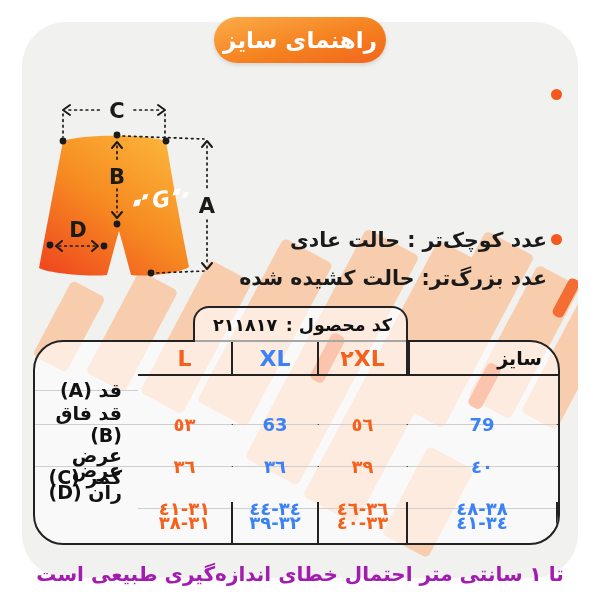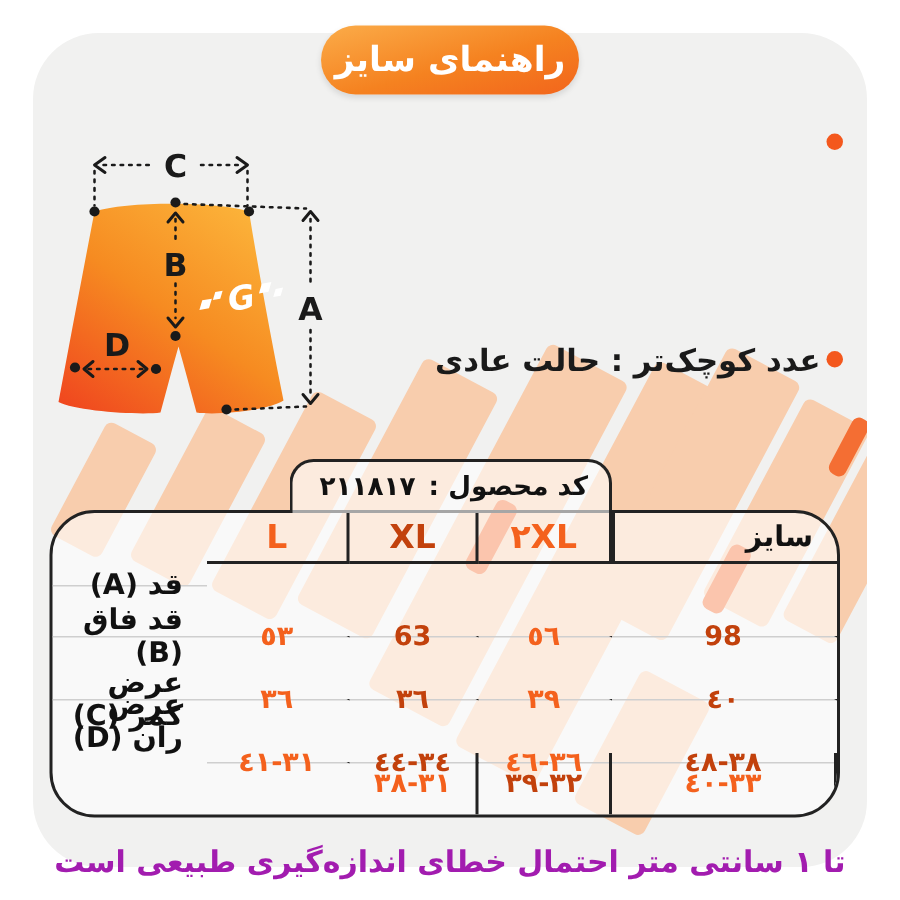--- a/index.html
+++ b/index.html
@@ -68,21 +68,21 @@
   .cell { display:flex; align-items:center; justify-content:center;
           font-weight:bold; border-inline-end:2px solid #222; }
   .cell:nth-child(5n) { border-inline-end:none; }
   .hrow { border-bottom:2px solid #222; font-size:22px; }
   .r1,.r2,.r3 { border-bottom:1px solid #CFCFCF;margin-top:48px; }
   .corner, .rowlabel { justify-content:flex-start; padding-right:16px;
                        font-size:19px; color:#111; }
   .corner { font-size:19px; }
   .num { direction:ltr; font-size:18px; }
   .orange { color:#F4611D; }
-  .navy { color:#c2410c; }
+  .navy { color:#3b82f6; }
 
   
   .footer-note { position:absolute; left:0; top:562px; width:600px; text-align:center;
                  direction:rtl; font-size:20px; font-weight:bold; color:#a21caf; z-index:6; }
 </style>
 </head>
 <body>
 
 <div class="stage">
 
@@ -166,53 +166,55 @@
       <text x="179" y="129">A</text>
       <text x="50" y="153">D</text>
     </g>
   </svg>
 
   <div class="dot dot1"></div>
   <div class="dot dot2"></div>
 
   <div class="notes notes2">
     <div>عدد کوچک‌تر : حالت عادی</div>
+    <div>عدد بزرگ‌تر: حالت کشیده شده</div>
   </div>
 
   <div class="code-tab">
     <span>کد محصول :</span>
     <span dir="ltr">٢١١٨١٧</span>
   </div>
 
   <div class="size-table">
 
     <div class="cell hrow corner">سایز</div>
     <div class="cell hrow orange" dir="ltr">٢XL</div>
     <div class="cell hrow navy" dir="ltr">XL</div>
     <div class="cell hrow orange" dir="ltr">L</div>
 
     <div class="cell r1 rowlabel">قد (A)</div>
-    <div class="cell r1 num navy">98</div>
+    <div class="cell r1 num navy">79</div>
     <div class="cell r1 num orange">٥٦</div>
     <div class="cell r1 num navy">63</div>
     <div class="cell r1 num orange">٥٣</div>
 
     <div class="cell r2 rowlabel">قد فاق (B)</div>
     <div class="cell r2 num navy">٤٠</div>
     <div class="cell r2 num orange">٣٩</div>
     <div class="cell r2 num navy">٣٦</div>
     <div class="cell r2 num orange">٣٦</div>
 
     <div class="cell r3 rowlabel">عرض کمر (C)</div>
     <div class="cell r3 num navy">٣٨-٤٨</div>
     <div class="cell r3 num orange">٣٦-٤٦</div>
     <div class="cell r3 num navy">٣٤-٤٤</div>
     <div class="cell r3 num orange">٣١-٤١</div>
 
     <div class="cell r4 rowlabel">عرض ران (D)</div>
+    <div class="cell r4 num navy">٣٤-٤١</div>
     <div class="cell r4 num orange">٣٣-٤٠</div>
     <div class="cell r4 num navy">٣٢-٣٩</div>
     <div class="cell r4 num orange">٣١-٣٨</div>
   </div>
 
   <div class="footer-note">تا ١ سانتی متر احتمال خطای اندازه‌گیری طبیعی است</div>
 
 </div>
 
 </body></html>

